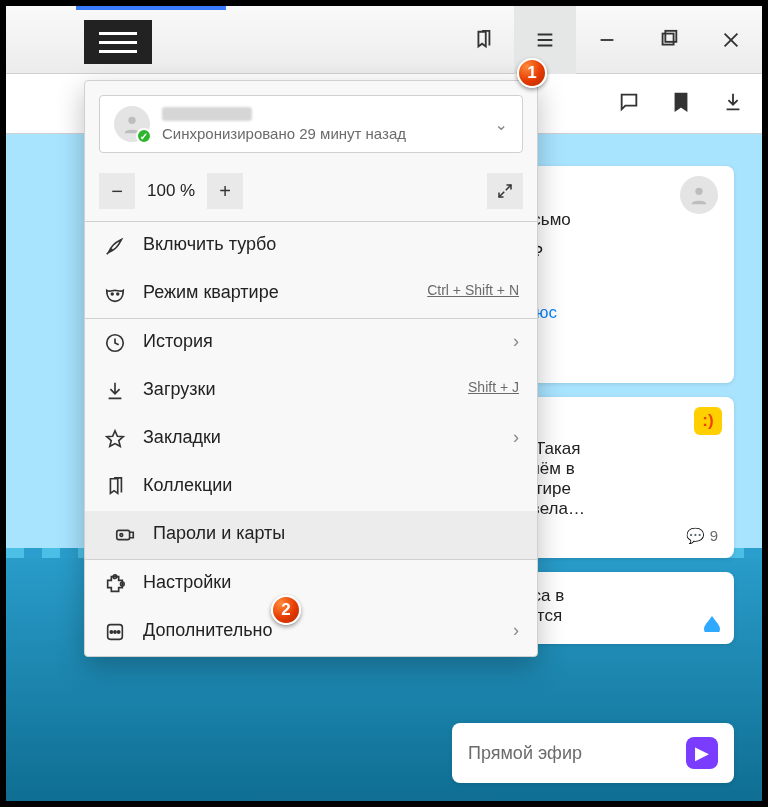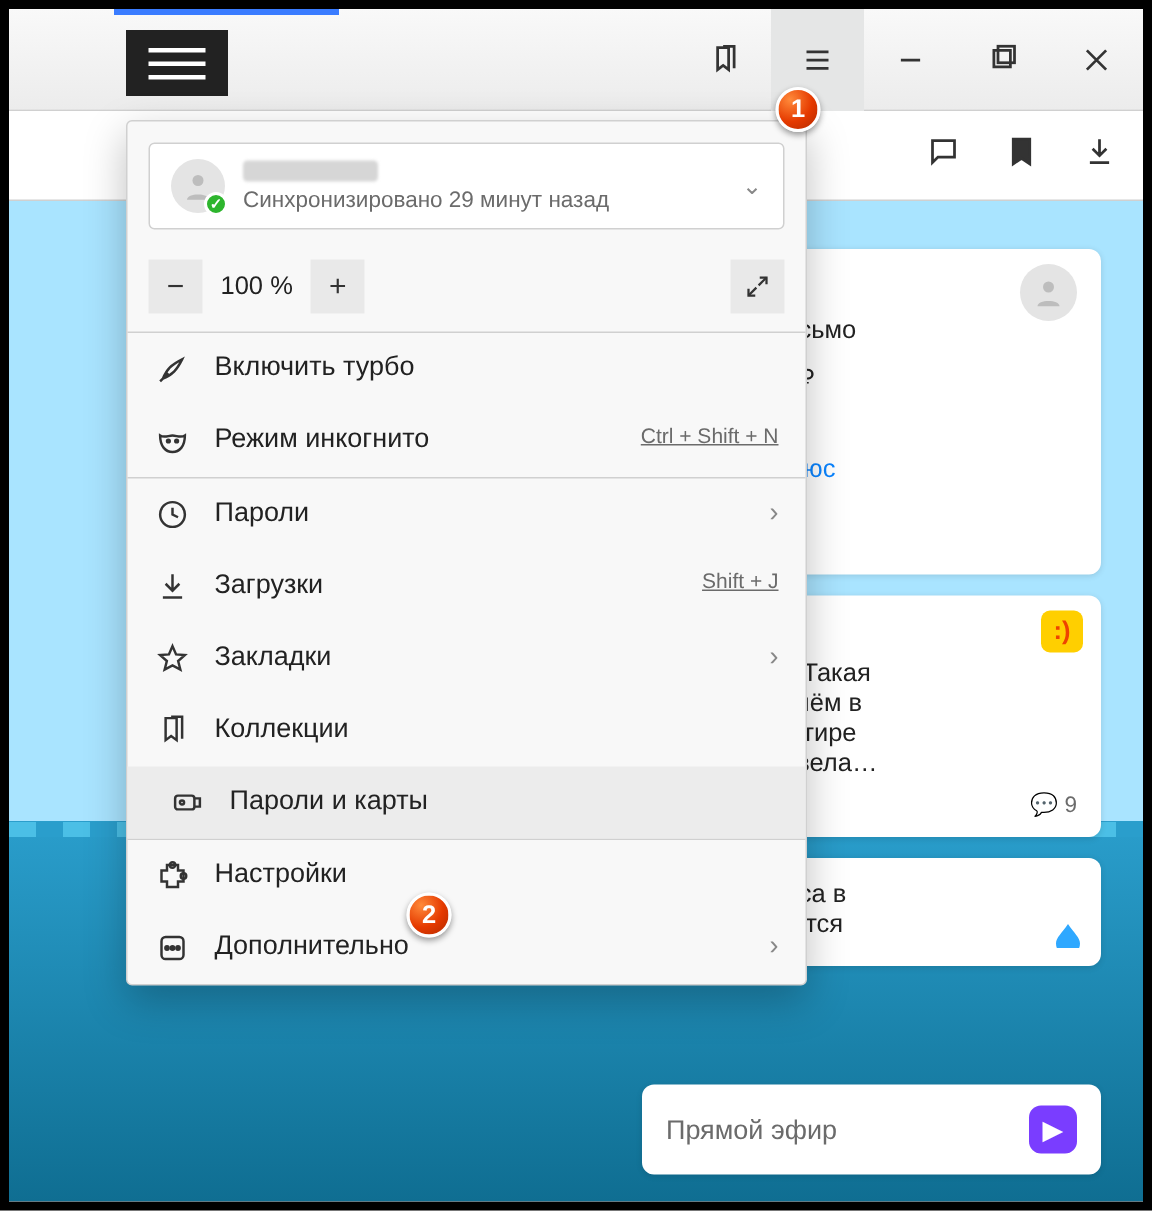--- a/index.html
+++ b/index.html
@@ -87,21 +87,21 @@
   .avatar{
     width:38px;height:38px;border-radius:50%;background:#e4e4e4;display:inline-flex;align-items:center;justify-content:center;
     float:right; margin-top:-4px;
   }
   .avatar svg{width:22px;height:22px;fill:#bdbdbd}
   .link-blue{color:var(--accent-blue);}
   .card .sub{color:var(--text-gray); font-size:15px; margin-top:8px;}
   .badge-y{position:absolute; right:12px; top:10px; width:28px; height:28px; border-radius:6px; background:#ffcf00; display:flex; align-items:center; justify-content:center; color:#e40; font-weight:bold;}
   .drop-b{position:absolute; right:14px; bottom:12px; width:16px;height:16px;background:#2fa8ff; clip-path: path('M8 0 C12 6 16 9 16 13 A8 8 0 0 1 0 13 C0 9 4 6 8 0 Z');}
   .live-row{
-    position:absolute; left:422px; right:28px; bottom:18px; background:#fff; border-radius:8px;
+    position:absolute; left:446px; right:28px; bottom:18px; background:#fff; border-radius:8px;
     padding:14px 16px; box-shadow: 0 1px 4px rgba(0,0,0,.12);
     display:flex; align-items:center; justify-content:space-between; color:var(--text-gray);
     font-size:18px;
   }
   .live-icon{width:32px;height:32px;border-radius:8px;background:#7a3dff;display:flex;align-items:center;justify-content:center;color:#fff;}
 
   
   .menu-panel{
     position:absolute; left:78px; top:74px; width:454px; background:var(--bg-menu);
     border:1px solid var(--border-gray); border-radius:4px;
@@ -280,35 +280,35 @@
     </div>
 
     <div class="menu-item">
       <span class="mi-icon">
           <svg viewBox="0 0 24 24">
             <path d="M3 8c0 8 4 12 9 12s9-4 9-12c-3 2-6 0-9 0s-6 2-9 0z"></path>
             <circle cx="9" cy="12" r="1"></circle>
             <circle cx="15" cy="12" r="1"></circle>
           </svg>
         </span>
-      <span>Режим инкогнито</span>
+      <span>Режим квартире</span>
       <span class="shortcut">Ctrl + Shift + N</span>
     </div>
 
     <div class="sep"></div>
 
 
     <div class="menu-item">
       <span class="mi-icon">
           <svg viewBox="0 0 24 24">
             <circle cx="12" cy="12" r="9"></circle>
             <path d="M12 7v5l4 2"></path>
           </svg>
         </span>
-      <span>Пароли</span>
+      <span>История</span>
       <span class="chevron">›</span>
     </div>
 
     <div class="menu-item">
       <span class="mi-icon">
           <svg viewBox="0 0 24 24">
             <path d="M12 3v12M7 10l5 5 5-5M5 20h14"></path>
           </svg>
         </span>
       <span>Загрузки</span>

